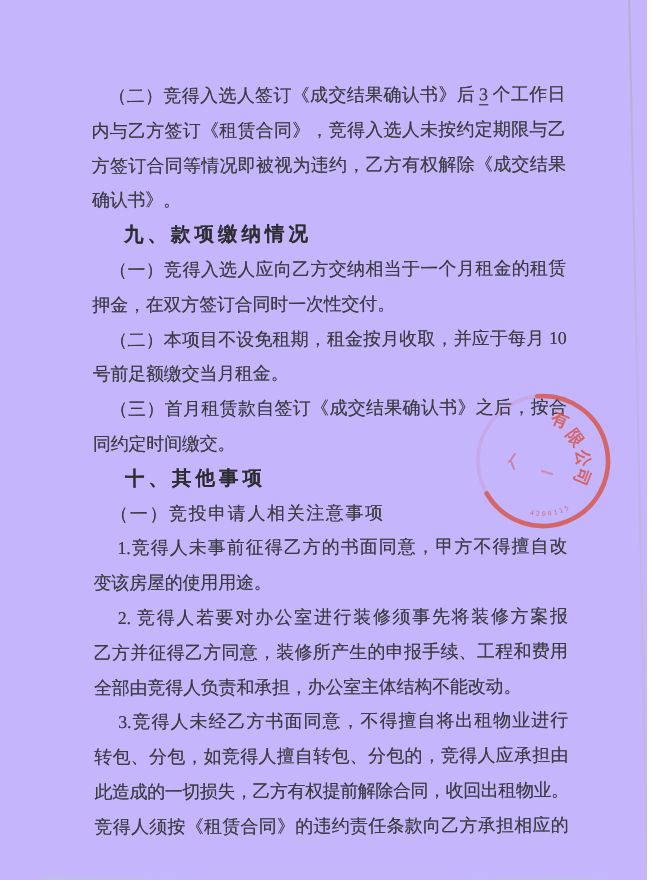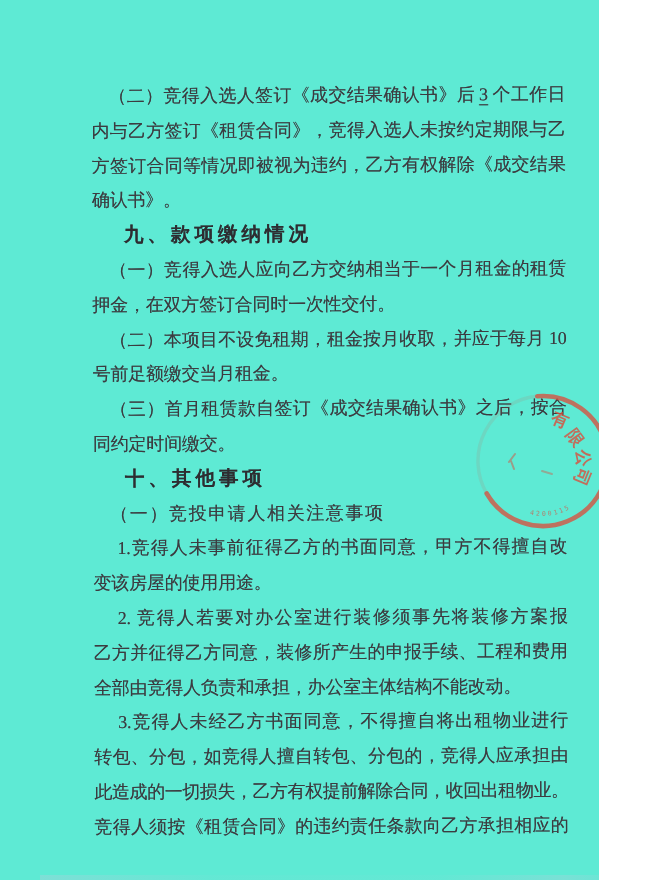--- a/index.html
+++ b/index.html
@@ -1,18 +1,18 @@
 <!DOCTYPE html>
 <html><head>
 <meta charset="utf-8">
 <style>
   html,body{margin:0;padding:0;background:#ffffff;}
   .page{
-    position:relative;width:599px;height:880px;overflow:hidden;
-    background:#5eead4;
+    position:relative;width:647px;height:880px;overflow:hidden;
+    background:#c4b5fd;
     font-family:"Liberation Serif","DejaVu Serif",serif;
   }
   .textblock{
     position:absolute;left:93px;top:78px;width:474px;
     transform:rotate(-0.25deg);transform-origin:50% 50%;
   }
   .line{
     height:34.8px;line-height:34.8px;font-size:18px;letter-spacing:-0.2px;
     color:#3c3c40;text-shadow:0 0 0.6px rgba(60,60,66,0.65);
     text-align:justify;text-align-last:justify;

